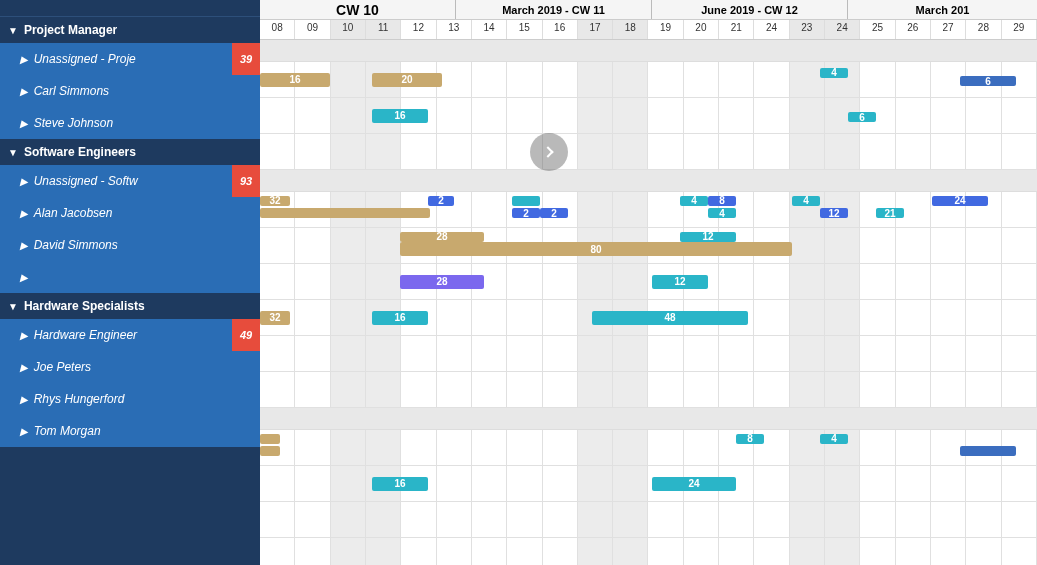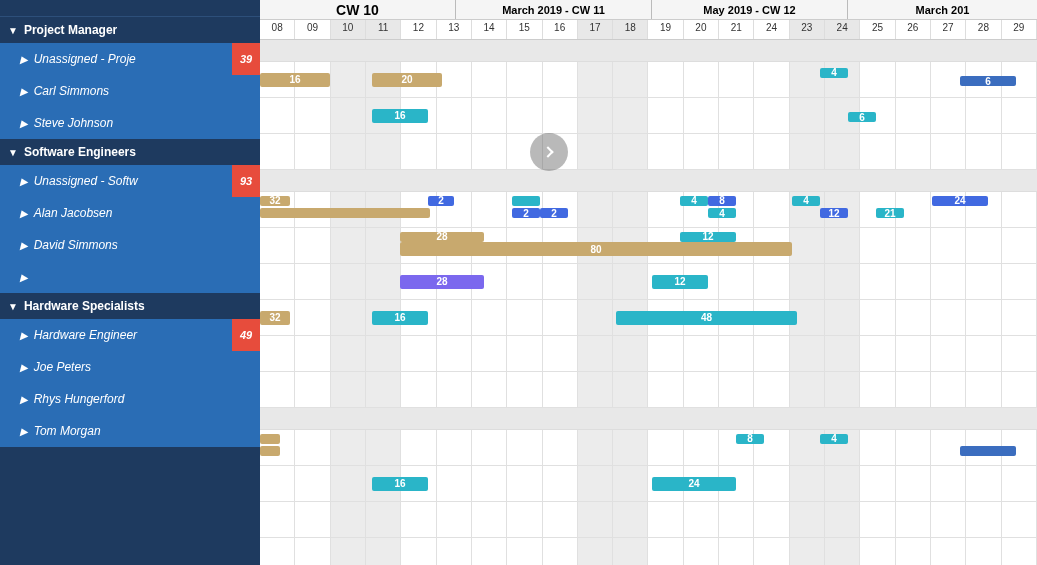--- a/index.html
+++ b/index.html
@@ -103,21 +103,21 @@
   </div>
 
   <div class="calendar">
 
     <div style="display:flex; height:20px; border-bottom:1px solid #ccc; background:#f5f5f5;">
 
       <div style="display:flex;align-items:center;justify-content:center;font-weight:bold;font-size:14px;border-right:1px solid #bbb;width:196px;min-width:196px;">CW 10</div>
 
       <div style="display:flex;align-items:center;justify-content:center;font-weight:bold;font-size:11px;border-right:1px solid #bbb;width:196px;min-width:196px;">March 2019 - CW 11</div>
 
-      <div style="display:flex;align-items:center;justify-content:center;font-weight:bold;font-size:11px;border-right:1px solid #bbb;width:196px;min-width:196px;">May 2019 - CW 12</div>
+      <div style="display:flex;align-items:center;justify-content:center;font-weight:bold;font-size:11px;border-right:1px solid #bbb;width:196px;min-width:196px;">June 2019 - CW 12</div>
 
       <div style="display:flex;align-items:center;justify-content:center;font-weight:bold;font-size:11px;flex:1;">March 201</div>
     </div>
 
     <div style="display:flex; height:20px; border-bottom:1px solid #ccc; background:#fff;">
       <div class="cal-day">08</div>
       <div class="cal-day">09</div>
       <div class="cal-day weekend">10</div>
       <div class="cal-day weekend">11</div>
       <div class="cal-day">12</div>
@@ -243,21 +243,21 @@
 
           <div class="bar teal" style="left:392px;width:56px;">12</div>
         </div>
 
         <div style="height:36px;border-bottom:1px solid #e0e0e0;position:relative;">
 
           <div class="bar tan" style="left:0px;width:30px;">32</div>
 
           <div class="bar teal" style="left:112px;width:56px;">16</div>
 
-          <div class="bar teal" style="left:356px;width:181px;">48</div>
+          <div class="bar teal" style="left:332px;width:156px;">48</div>
         </div>
 
         <div style="height:36px;border-bottom:1px solid #e0e0e0;position:relative;"></div>
 
         <div style="height:36px;border-bottom:1px solid #e0e0e0;position:relative;"></div>
 
         <div style="height:22px;background:#e8e8e8;border-bottom:1px solid #ddd;"></div>
 
         <div style="height:36px;border-bottom:1px solid #e0e0e0;position:relative;">
 

